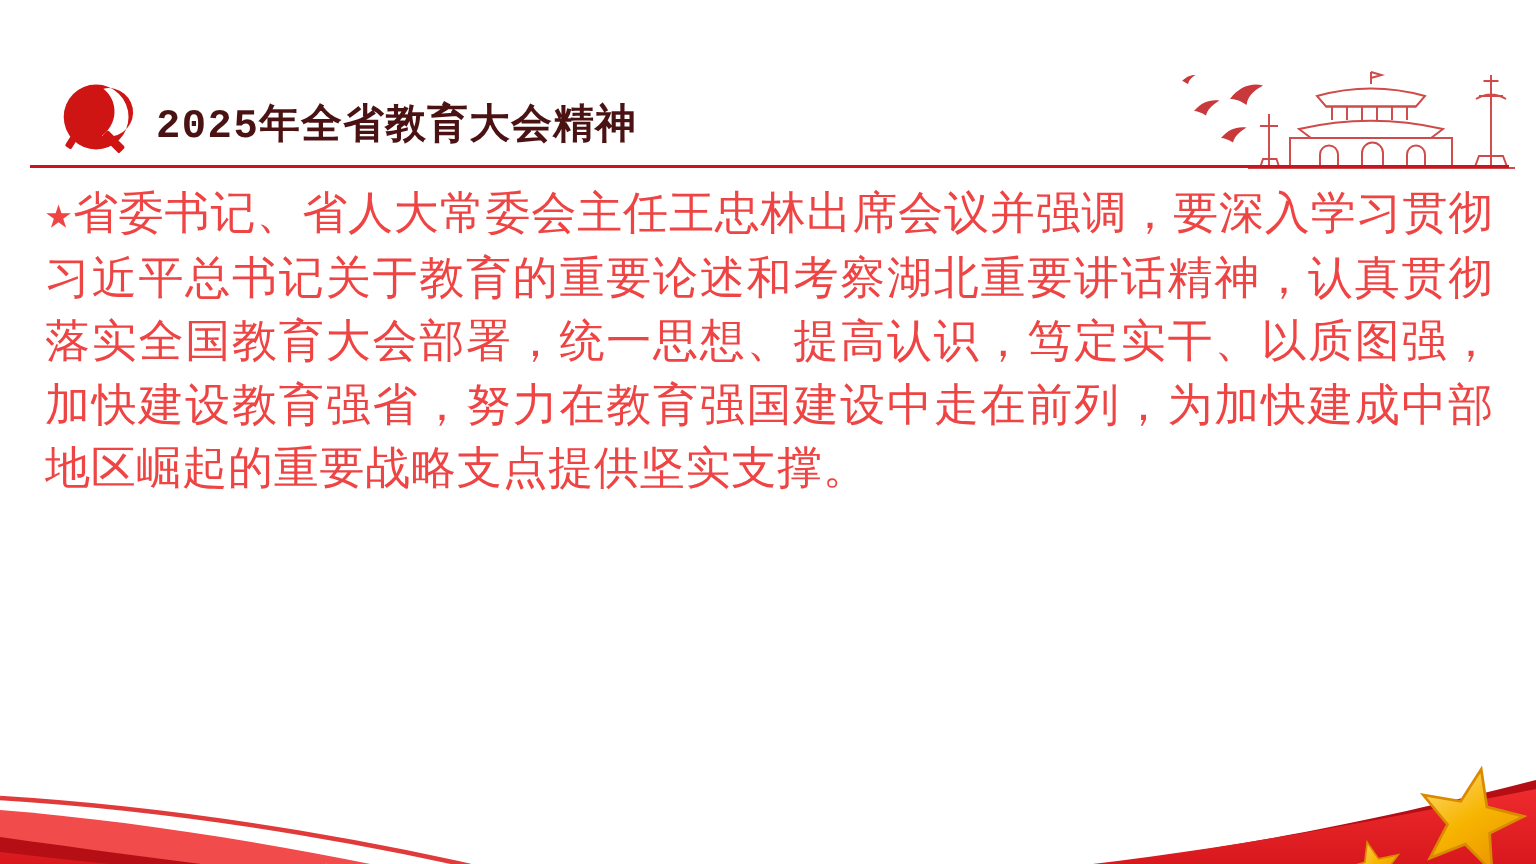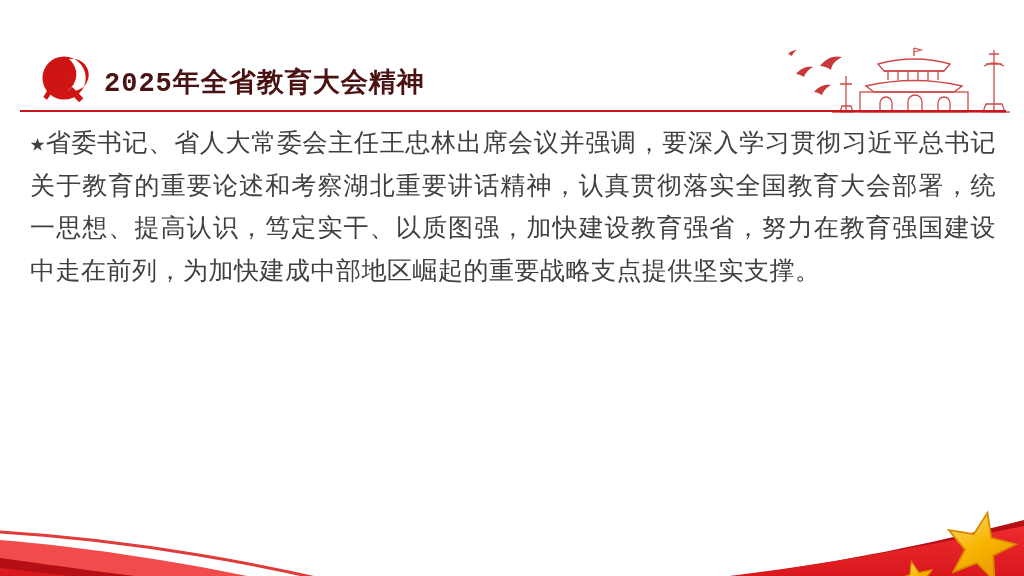--- a/index.html
+++ b/index.html
@@ -13,21 +13,21 @@
   .emblem{position:absolute;left:36px;top:10px;width:54px;height:56px;}
   .hdr-title{
     position:absolute;left:104px;top:24px;margin:0;
     font-size:27px;font-weight:bold;color:#4a1212;letter-spacing:1px;white-space:nowrap;
   }
   .hdr-art{position:absolute;right:12px;top:2px;width:240px;height:74px;}
   .divider{position:absolute;top:70px;left:20px;right:18px;height:2px;background:#c9151e;}
   
   .bodytxt{
     position:absolute;top:84px;left:30px;right:28px;
-    color:#404040;font-size:25px;line-height:42.6px;
+    color:#ef4444;font-size:30px;line-height:42.6px;
     text-align:justify;text-justify:inter-character;letter-spacing:0.5px;
   }
   .bodytxt p{margin:0;}
   .bodytxt p.indent{text-indent:2em;margin-top:2px;}
   
   .bottom-deco{position:absolute;left:0;bottom:0;width:1024px;height:132px;display:block;}
 </style>
 </head>
 <body>
 

